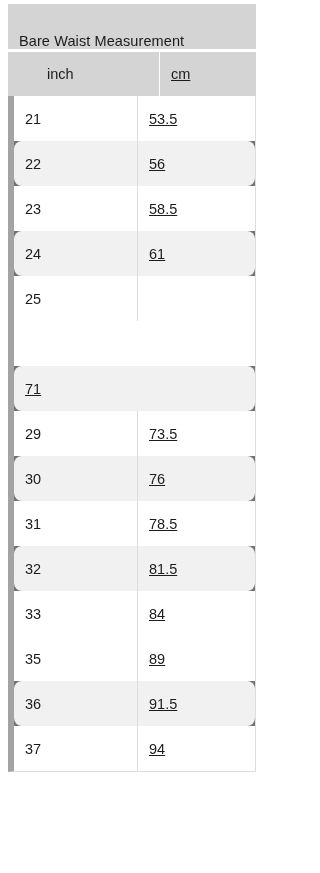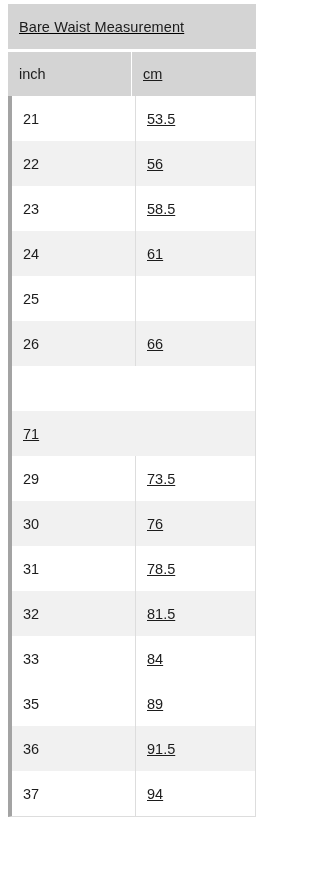--- a/index.html
+++ b/index.html
@@ -21,23 +21,22 @@
     width: 264px;
     padding: 4px 8px 7px 8px;
   }
 
   
   .title-band {
     box-sizing: border-box;
     height: 45px;
     background: #d4d4d4;
     display: flex;
-    align-items: center;
+    align-items: flex-end;
     padding: 0 11px;
-    text-decoration: underline;
   }
   .title-band .title-text {
     font-size: 14.5px;
     color: #1c1c1c;
     letter-spacing: 0.1px;
     white-space: nowrap;
   }
 
   
   .band-gap {
@@ -45,47 +44,49 @@
     background: #ffffff;
   }
 
   
   .col-head {
     box-sizing: border-box;
     height: 44px;
     background: #d4d4d4;
     display: flex;
     align-items: flex-start;
+    padding-left: 28px;
   }
   .col-head .cell {
     box-sizing: border-box;
     height: 100%;
     display: flex;
     align-items: center;
     font-size: 14.5px;
     color: #1c1c1c;
     padding: 0 11px;
   }
 
   
   .grid {
     box-sizing: border-box;
-    border-left: 4px solid #a3a3a3;
+    border-left: 6px solid #a3a3a3;
     border-right: 1px solid #dddddd;
     border-bottom: 1px solid #dddddd;
     background: #737373;
     text-align: right;
   }
   .row {
     display: flex;
     height: 45px;
     background: #ffffff;
   }
   .row.alt {
     background: #f1f1f1;
+    border-radius: 8px;
   }
   .row .cell {
     box-sizing: border-box;
     display: flex;
     align-items: center;
     font-size: 14.5px;
     color: #1c1c1c;
     padding: 0 11px;
   }
 
@@ -126,24 +127,20 @@
       <div class="cell c-inch">23</div>
       <div class="cell c-cm">58.5</div>
     </div>
     <div class="row alt">
       <div class="cell c-inch">24</div>
       <div class="cell c-cm">61</div>
     </div>
     <div class="row">
       <div class="cell c-inch">25</div>
     </div>
-    <div class="row alt">
-      <div class="cell c-inch">26</div>
-      <div class="cell c-cm">66</div>
-    </div>
     <div class="row">
     </div>
     <div class="row alt">
       <div class="cell c-cm">71</div>
     </div>
     <div class="row">
       <div class="cell c-inch">29</div>
       <div class="cell c-cm">73.5</div>
     </div>
     <div class="row alt">

